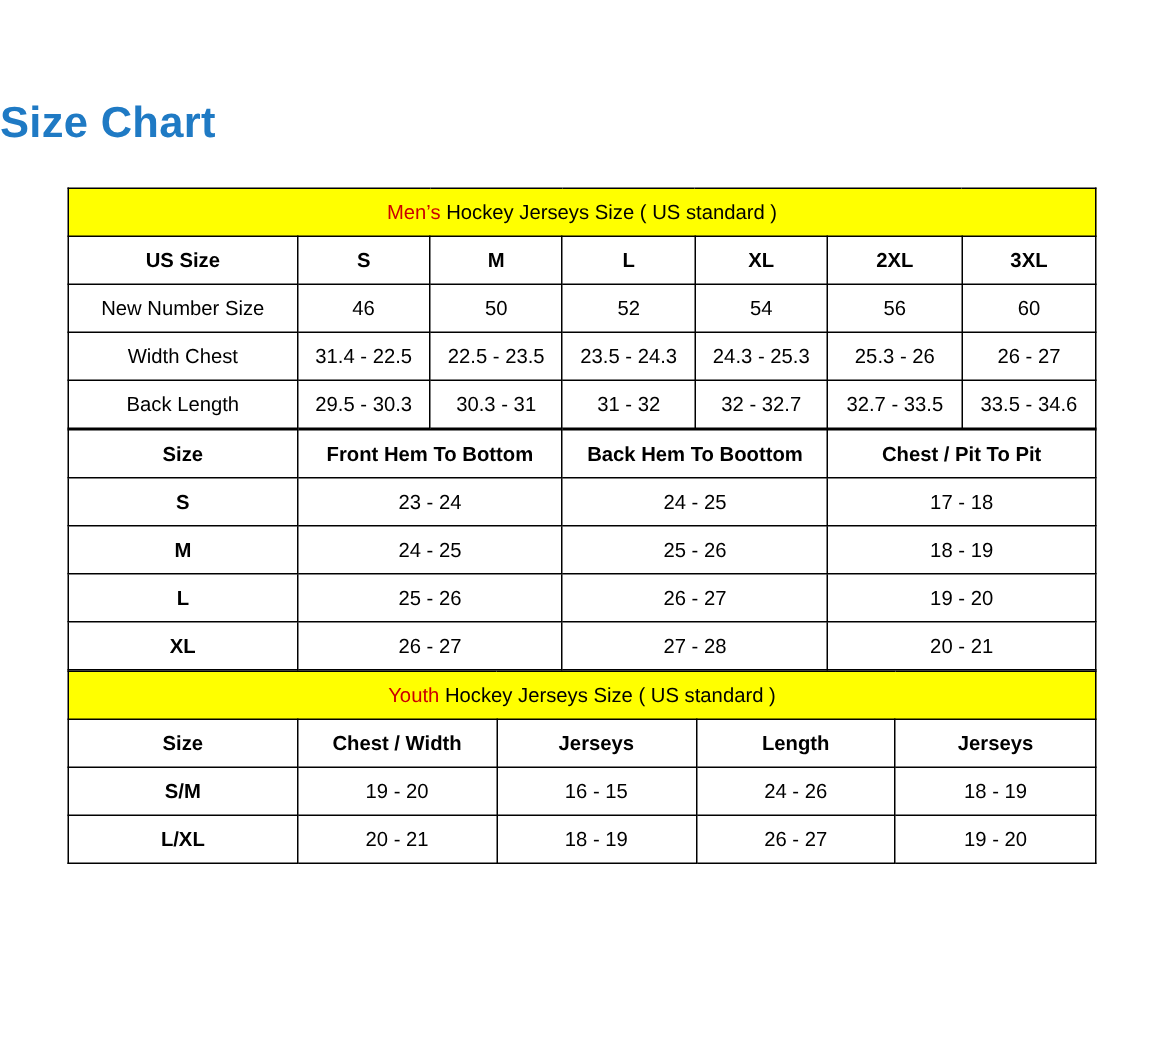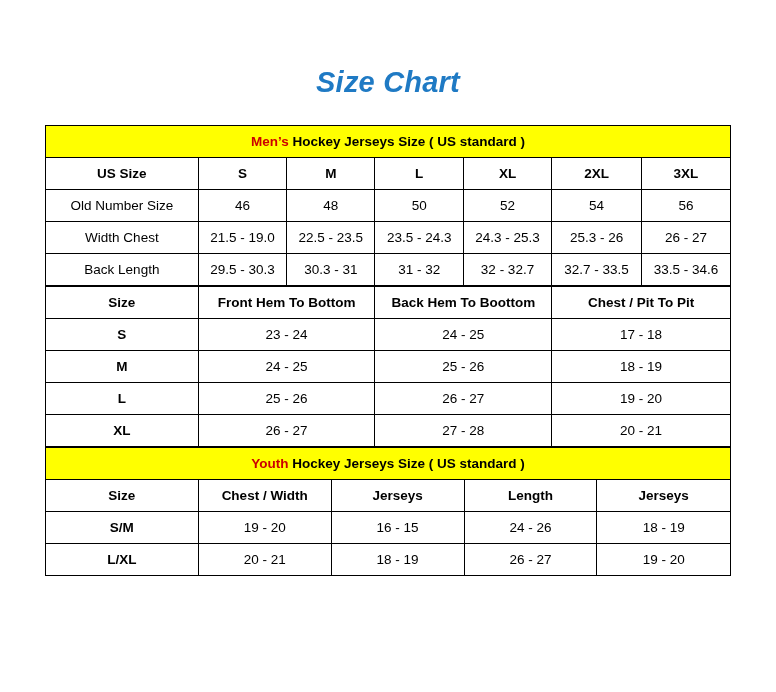--- a/index.html
+++ b/index.html
@@ -9,28 +9,27 @@
   }
   body {
     width: 776px;
     height: 692px;
     font-family: "Liberation Sans", sans-serif;
     color: #000000;
     position: relative;
     overflow: hidden;
   }
   .page-title {
-    text-align: center;
+    text-align: left;
     color: #1f7ac4;
     font-size: 29px;
     font-weight: bold;
     margin: 0;
     padding-top: 66px;
     letter-spacing: 0.2px;
-    font-style: italic;
   }
   .chart-wrap {
     margin: 0 auto;
     width: 686px;
     padding-top: 26px;
   }
   table.size-table {
     border-collapse: collapse;
     width: 100%;
     table-layout: fixed;
@@ -38,21 +37,21 @@
   table.size-table td {
     border: 1px solid #000000;
     text-align: center;
     vertical-align: middle;
     font-size: 13.5px;
     height: 27px;
     padding: 2px 2px;
   }
   td.banner {
     background: #ffff00;
-    font-weight: bold;
+    font-weight: normal;
     font-size: 15px;
     height: 30px;
   }
   td.banner .accent {
     color: #cc0000;
   }
   td.hdr {
     font-weight: bold;
   }
   td.rowlabel {
@@ -86,31 +85,31 @@
       <tr>
         <td class="hdr">US Size</td>
         <td class="hdr">S</td>
         <td class="hdr">M</td>
         <td class="hdr">L</td>
         <td class="hdr">XL</td>
         <td class="hdr">2XL</td>
         <td class="hdr">3XL</td>
       </tr>
       <tr>
-        <td class="rowlabel">Old Number Size</td>
+        <td class="rowlabel">New Number Size</td>
         <td>46</td>
-        <td>48</td>
         <td>50</td>
         <td>52</td>
         <td>54</td>
         <td>56</td>
+        <td>60</td>
       </tr>
       <tr>
         <td class="rowlabel">Width Chest</td>
-        <td>21.5 - 19.0</td>
+        <td>31.4 - 22.5</td>
         <td>22.5 - 23.5</td>
         <td>23.5 - 24.3</td>
         <td>24.3 - 25.3</td>
         <td>25.3 - 26</td>
         <td>26 - 27</td>
       </tr>
       <tr>
         <td class="rowlabel">Back Length</td>
         <td>29.5 - 30.3</td>
         <td>30.3 - 31</td>

